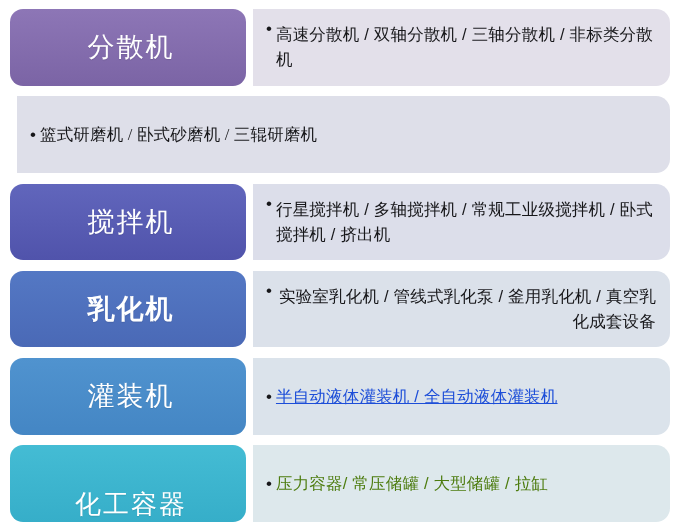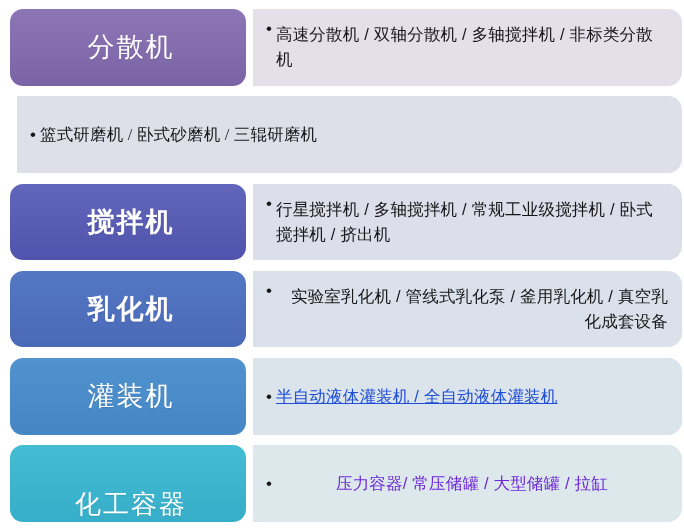--- a/index.html
+++ b/index.html
@@ -12,21 +12,21 @@
     height: 531px;
     font-family: "Liberation Sans", "DejaVu Sans", sans-serif;
     overflow: hidden;
   }
   #board {
     position: relative;
     width: 684px;
     height: 531px;
     background: #ffffff;
     box-sizing: border-box;
-    padding: 9px 2px 9px 10px;
+    padding: 9px 14px 9px 10px;
     display: flex;
     flex-direction: column;
     gap: 0px;
   }
   .row {
     display: flex;
     align-items: stretch;
     height: 78px;
     margin-bottom: 10.6px;
   }
@@ -87,34 +87,34 @@
 
 <div id="board">
 
   <div class="row">
     <div class="cat-pill" style="background: linear-gradient(rgb(141, 118, 182), rgb(123, 100, 165)); color: rgb(255, 255, 255);">
       <span>分散机</span>
     </div>
     <div class="spacer"></div>
     <div class="desc-panel" style="background: rgb(227, 224, 234);">
       <span class="desc-bullet" style="color: rgb(23, 23, 26);">•</span>
-      <span class="desc-text" style="color: rgb(23, 23, 26);">高速分散机 / 双轴分散机 / 多轴搅拌机 / 非标类分散机</span>
+      <span class="desc-text" style="color: rgb(23, 23, 26);">高速分散机 / 双轴分散机 / 三轴分散机 / 非标类分散机</span>
     </div>
   </div>
 
   <div class="row">
     <div class="spacer"></div>
     <div class="desc-panel single" style="background: rgb(222, 223, 233);">
       <span class="desc-bullet" style="color: rgb(23, 23, 26);">•</span>
       <span class="desc-text" style="color: rgb(23, 23, 26); font-family: Liberation Serif, serif;">篮式研磨机 / 卧式砂磨机 / 三辊研磨机</span>
     </div>
   </div>
 
   <div class="row">
-    <div class="cat-pill" style="background: linear-gradient(rgb(97, 102, 188), rgb(80, 83, 171)); color: rgb(255, 255, 255); font-weight: bold;">
+    <div class="cat-pill" style="background: linear-gradient(rgb(97, 102, 188), rgb(80, 83, 171)); color: rgb(255, 255, 255);">
       <span>搅拌机</span>
     </div>
     <div class="spacer"></div>
     <div class="desc-panel" style="background: rgb(220, 222, 234);">
       <span class="desc-bullet" style="color: rgb(23, 23, 26);">•</span>
       <span class="desc-text" style="color: rgb(23, 23, 26);">行星搅拌机 / 多轴搅拌机 / 常规工业级搅拌机 / 卧式搅拌机 / 挤出机</span>
     </div>
   </div>
 
   <div class="row">
@@ -139,17 +139,17 @@
     </div>
   </div>
 
   <div class="row">
     <div class="cat-pill" style="background: linear-gradient(rgb(68, 188, 212), rgb(54, 174, 201)); color: rgb(255, 255, 255); font-size: 26px; align-items: flex-end;">
       <span>化工容器</span>
     </div>
     <div class="spacer"></div>
     <div class="desc-panel single" style="background: rgb(221, 232, 236);">
       <span class="desc-bullet" style="color: rgb(23, 23, 26);">•</span>
-      <span class="desc-text" style="color: #6d28d9; text-align: center;">压力容器/ 常压储罐 / 大型储罐 / 拉缸</span>
+      <span class="desc-text" style="color: #4d7c0f;">压力容器/ 常压储罐 / 大型储罐 / 拉缸</span>
     </div>
   </div>
 
 </div>
 
 </body></html>

